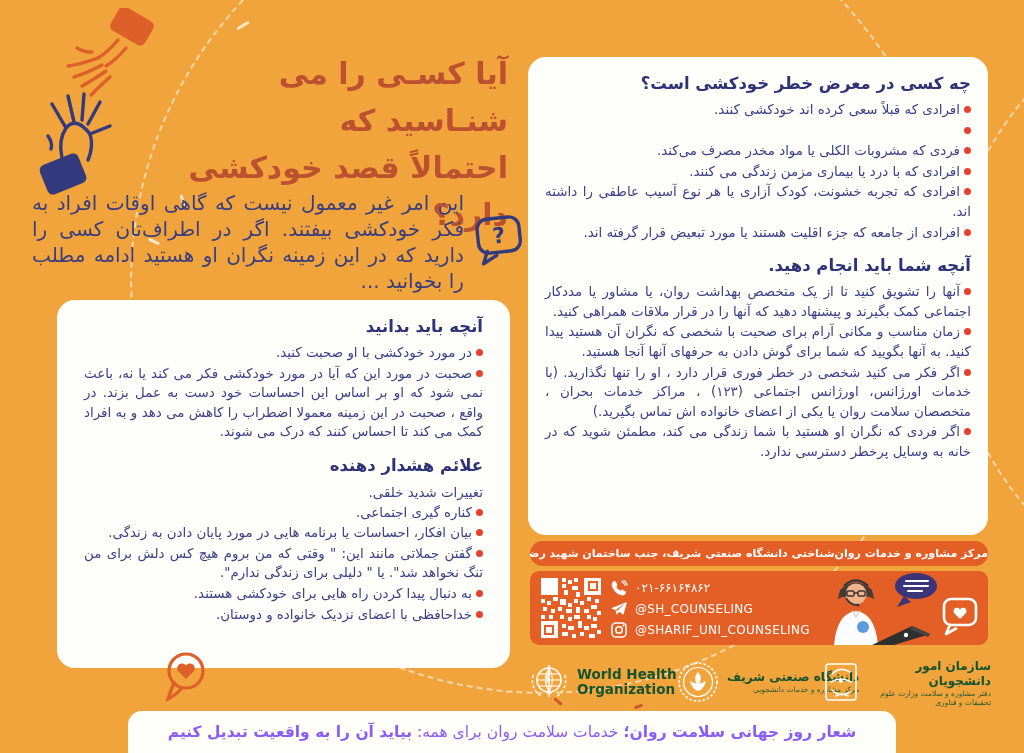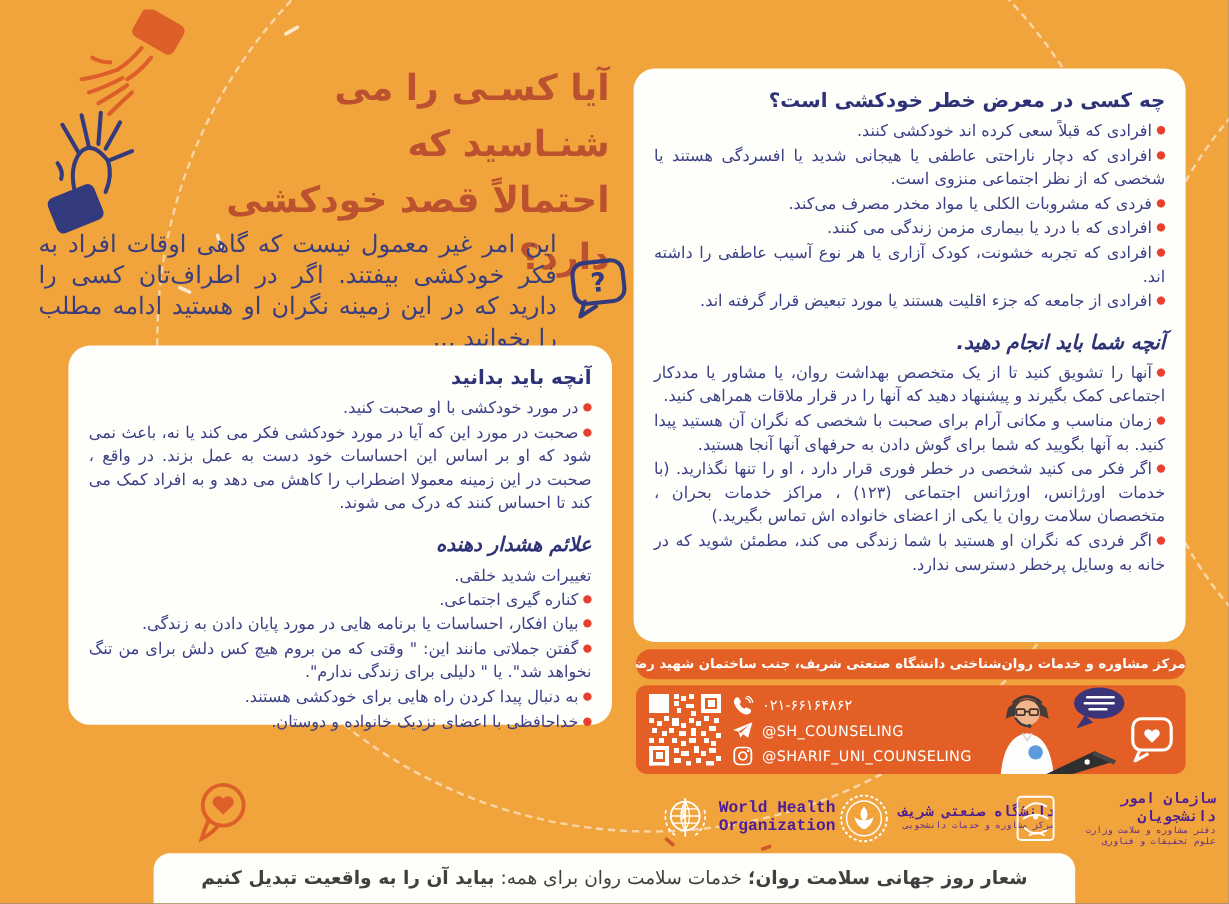--- a/index.html
+++ b/index.html
@@ -25,24 +25,24 @@
   .intro{
     position:absolute; top:190px; right:560px; width:432px;
     direction:rtl; text-align:justify;
     color:#3A3E7E; font-weight:normal; font-size:20px; line-height:26px;
   }
   
   .card{
     position:absolute; background:#FEFEFB; border-radius:18px;
     direction:rtl; color:#3C4086; box-sizing:border-box;
   }
-  .card-left{left:57px; top:288px; width:453px; height:316px; padding:12px 17px;}
+  .card-left{left:57px; top:300px; width:453px; height:368px; padding:12px 27px;}
   .card-right{left:528px; top:57px; width:460px; height:478px; padding:12px 17px;}
   .sec-title{color:#2E3277;font-weight:bold;font-size:16.5px;line-height:26px;margin:2px 0 3px;}
-  .sec-title.mt{margin-top:11px;font-style:italic;}
+  .sec-title.mt{margin-top:11px;}
   .items{font-size:13.4px;line-height:19.6px;text-align:justify;}
   .item{margin:0 0 1px;}
   .dot{display:inline-block;width:7px;height:7px;border-radius:50%;background:#E8402F;margin-left:4px;vertical-align:1px;}
   .lead-line{font-size:13.4px;line-height:19.6px;margin-top:4px;}
   
   .contact-pill{
     position:absolute;left:530px;top:541px;width:458px;height:25px;
     background:#E35F26;border-radius:999px;color:#fff;
     font-size:11px;font-weight:bold;line-height:25px;text-align:center;
     direction:rtl;white-space:nowrap;overflow:hidden;
@@ -50,37 +50,37 @@
   .contact-banner{
     position:absolute;left:530px;top:571px;width:458px;height:74px;
     background:#E35F26;border-radius:9px;direction:ltr;overflow:hidden;
   }
   .qr{position:absolute;left:11px;top:7px;width:60px;height:60px;}
   .contact-rows{position:absolute;left:80px;top:6px;}
   .crow{display:flex;align-items:center;height:21px;color:#fff;font-weight:normal;font-size:12px;letter-spacing:.3px;}
   .crow .cicon{width:18px;height:16px;margin-right:7px;flex:0 0 auto;}
   .banner-art{position:absolute;right:2px;bottom:0;width:170px;height:74px;}
   
-  .logos{position:absolute;left:550px;top:657px;width:470px;height:56px;color:#4c1d95;direction:ltr;font-family:Liberation Mono, monospace;}
+  .logos{position:absolute;left:528px;top:657px;width:470px;height:56px;color:#14532d;direction:ltr;}
   .logo{position:absolute;display:flex;align-items:center;}
   .logo-who{left:0;top:4px;}
   .logo-sharif{left:148px;top:2px;}
   .logo-org{left:292px;top:2px;}
   .logo svg{flex:0 0 auto;}
   .who-text{font-weight:bold;font-size:13.5px;line-height:15px;margin-left:7px;}
   .fa-logo-text{direction:rtl;text-align:right;margin-left:0;margin-right:7px;}
   .fa-logo-title{font-weight:bold;font-size:12px;line-height:15px;}
   .fa-logo-sub{font-size:7.5px;line-height:9px;opacity:.9;}
   .logo-sharif .fa-logo-text,.logo-org .fa-logo-text{margin-left:7px;}
   
   .footer-bar{
     position:absolute;left:128px;top:711px;width:768px;height:42px;
     background:#FEFEFB;border-radius:14px 14px 0 0;
     direction:rtl;text-align:center;line-height:42px;white-space:nowrap;
-    color:#404040;font-size:15.5px;
+    color:#8b5cf6;font-size:15.5px;
   }
   .footer-bar .b{font-weight:bold;}
   
   .hands{position:absolute;left:14px;top:8px;width:180px;height:195px;}
   .qbubble{position:absolute;left:470px;top:210px;width:58px;height:62px;}
   .heart-bubble{position:absolute;left:156px;top:645px;width:58px;height:62px;}
 </style>
 </head>
 <body>
 
@@ -157,21 +157,21 @@
         <div class="item"><span class="dot"></span><span>خداحافظی با اعضای نزدیک خانواده و دوستان.</span></div>
       </div>
   </div>
 
   <div class="card card-right">
     <div class="sec-title">چه کسی در معرض خطر خودکشی است؟</div>
     <div class="items">
 
         <div class="item"><span class="dot"></span><span>افرادی که قبلاً سعی کرده اند خودکشی کنند.</span></div>
 
-        <div class="item"><span class="dot"></span><span>افرادی که دچار ناراحتی عاطفی یا هیجانی شدید یا افسردگی هستند یا شخصی که از نظر اجتماعی منزوی است.</span></div>
+        <div class="item"><span class="dot"></span></div>
 
         <div class="item"><span class="dot"></span><span>فردی که مشروبات الکلی یا مواد مخدر مصرف می‌کند.</span></div>
 
         <div class="item"><span class="dot"></span><span>افرادی که با درد یا بیماری مزمن زندگی می کنند.</span></div>
 
         <div class="item"><span class="dot"></span><span>افرادی که تجربه خشونت، کودک آزاری یا هر نوع آسیب عاطفی را داشته اند.</span></div>
 
         <div class="item"><span class="dot"></span><span>افرادی از جامعه که جزء اقلیت هستند یا مورد تبعیض قرار گرفته اند.</span></div>
       </div>
     <div class="sec-title mt">آنچه شما باید انجام دهید.</div>

